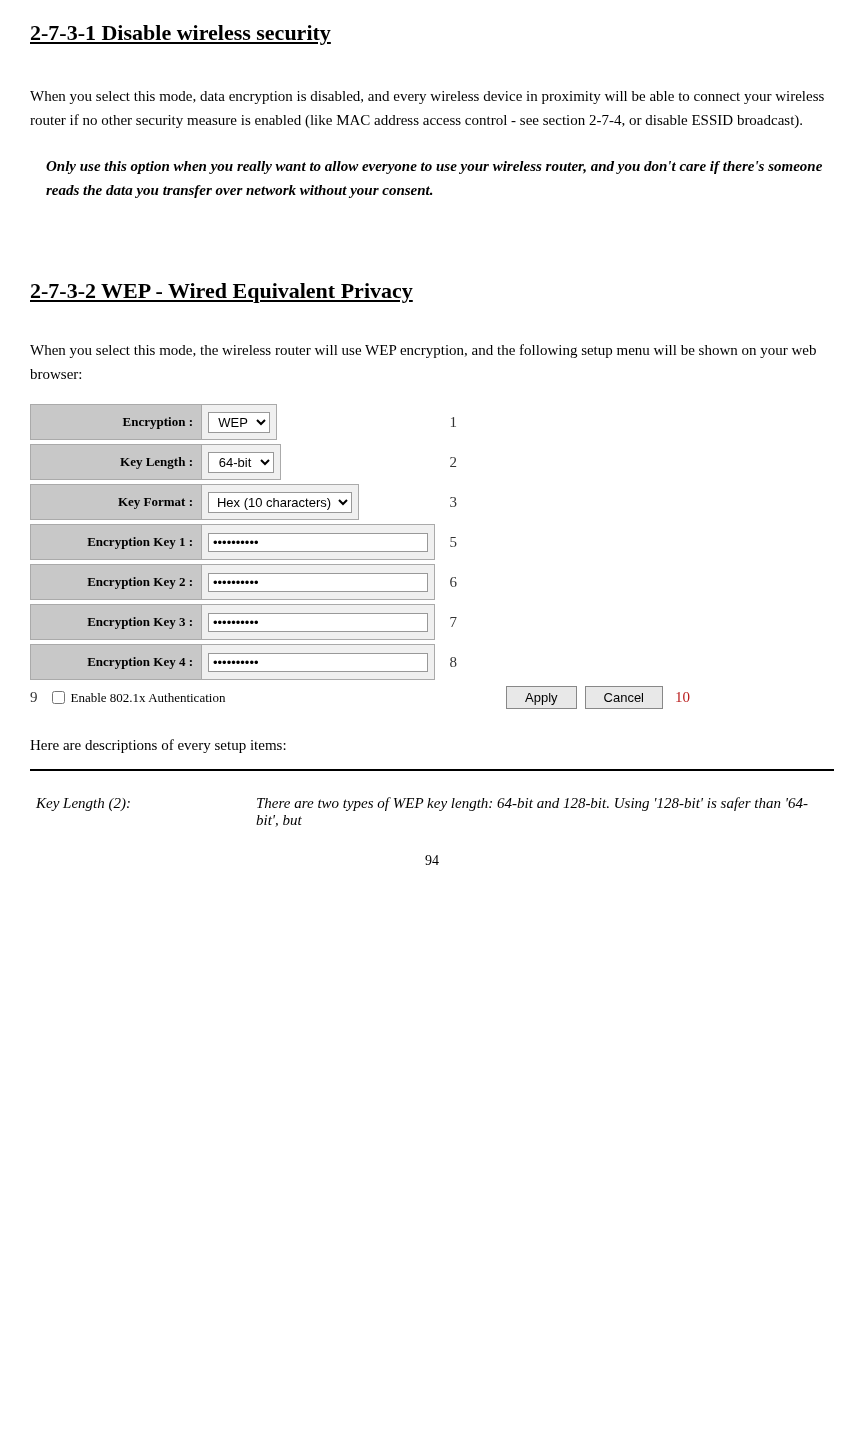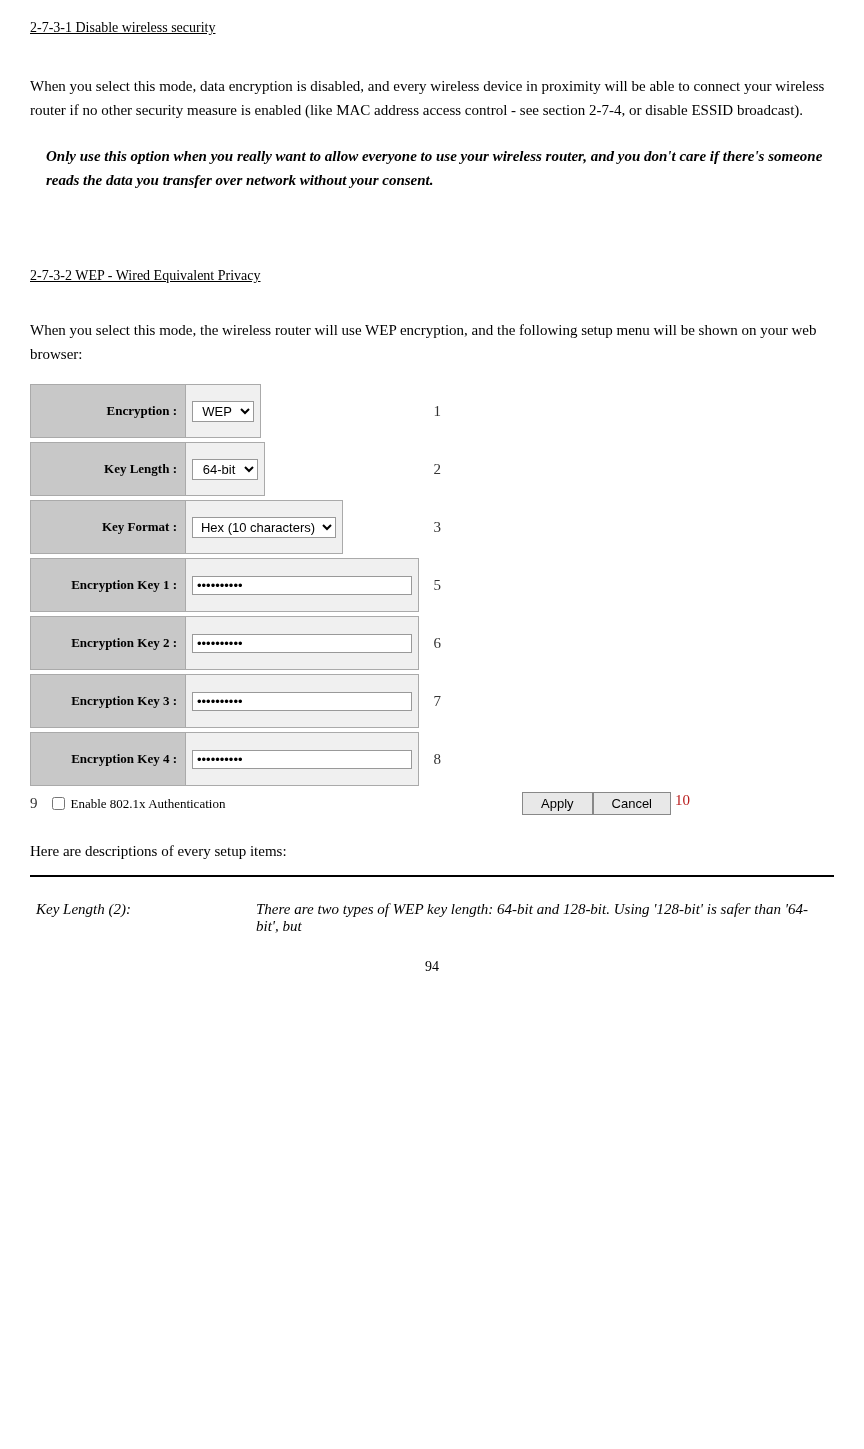--- a/index.html
+++ b/index.html
@@ -6,22 +6,22 @@
     body {
       font-family: Times New Roman, serif;
       font-size: 16px;
       background: #fff;
       color: #000;
       width: 864px;
       min-height: 1449px;
       padding: 20px 30px 30px 30px;
     }
     h2.section-title {
-      font-size: 14px;
-      font-weight: normal;
+      font-size: 22px;
+      font-weight: bold;
       margin-bottom: 20px;
       text-decoration: underline;
     }
     .body-text {
       font-size: 15px;
       line-height: 1.6;
       margin-bottom: 16px;
       font-family: Liberation Serif, serif;
     }
     .italic-bold {
@@ -105,24 +105,24 @@
     .inner-form-table {
       border-collapse: collapse;
       background: #e8e8e8;
       border: 1px solid #aaa;
     }
     .inner-form-table tr td.lbl {
       text-align: right;
       background: #c8c8c8;
       border: 1px solid #aaa;
       font-weight: bold;
-      padding: 18px 8px;
+      padding: 9px 8px;
       white-space: nowrap;
       font-size: 13px;
-      width: 155px;
+      width: 171px;
     }
     .inner-form-table tr td.fld {
       border: 1px solid #aaa;
       padding: 3px 6px;
       background: #f0f0f0;
     }
     .bottom-row {
       display: flex;
       align-items: center;
       justify-content: space-between;
@@ -278,21 +278,21 @@
     </tr>
   </tbody>
 </table>
 
 <div class="bottom-row">
   <div style="display:flex; align-items:center; gap:6px;">
     <span style="font-size:15px; color:#333; margin-right:8px;">9</span>
     <input type="checkbox" id="cb8021x" style="">
     <label for="cb8021x" style="font-size:13px; cursor:pointer;">Enable 802.1x Authentication</label>
   </div>
-  <div style="display:flex; ">
+  <div style="display:flex; align-items:center; gap:8px;">
     <button class="form-btn">Apply</button>
     <button class="form-btn">Cancel</button>
     <span style="font-size:15px; color:#b91c1c; margin-left:4px;">10</span>
   </div>
 </div>
 
 <div class="desc-section">
   <p class="desc-text">Here are descriptions of every setup items:</p>
 
   <hr class="desc-divider">

